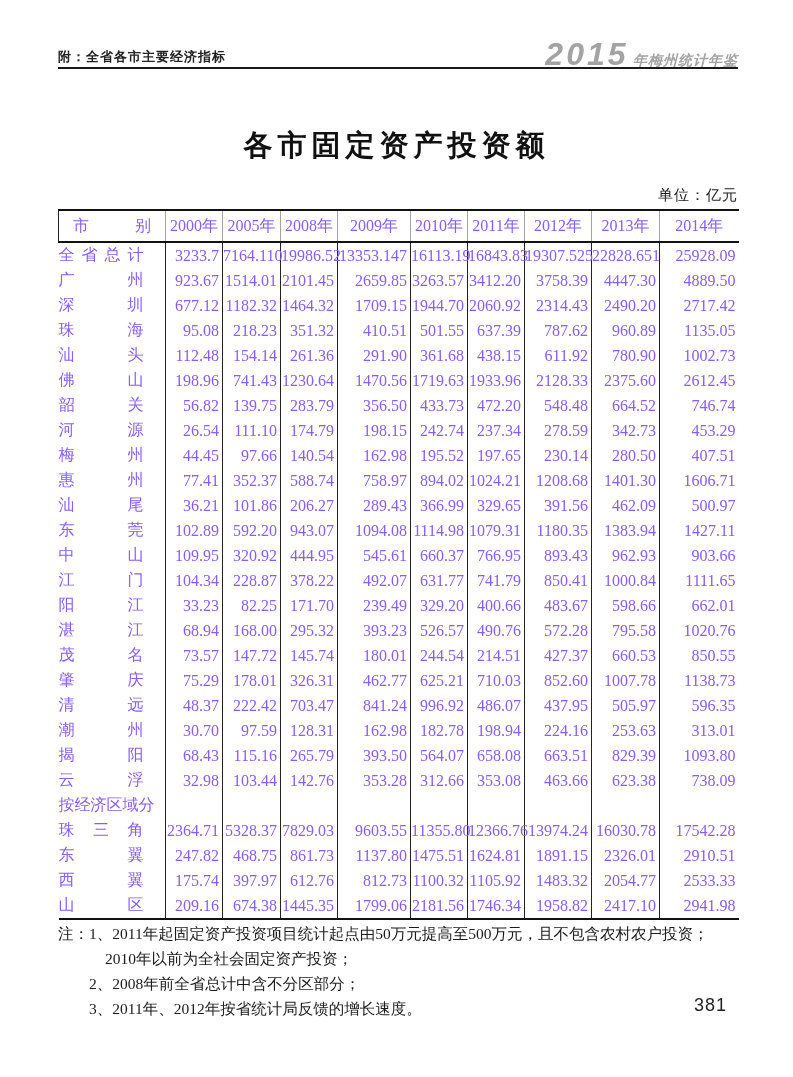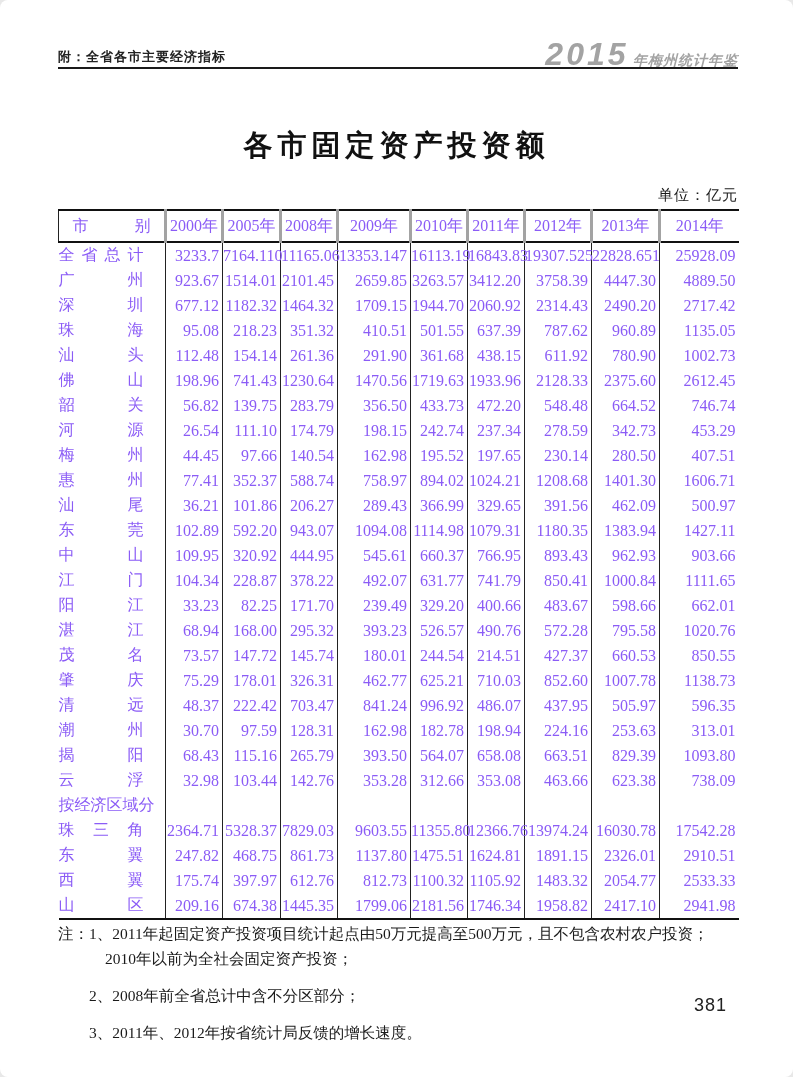--- a/index.html
+++ b/index.html
@@ -4,21 +4,20 @@
 <style>
   html,body{margin:0;padding:0;background:#e8e8e8;}
   .page{
     position:relative;
     width:793px;height:1077px;
     background:#ffffff;
     font-family:"Liberation Serif","DejaVu Serif",serif;
     color:#1a1a1a;
     overflow:hidden;
     margin:0 auto;
-    border-radius:8px;
   }
   
   .ph-left{
     position:absolute;left:58px;top:48px;
     font-family:"Liberation Sans","DejaVu Sans",sans-serif;
     font-weight:bold;font-size:13px;letter-spacing:1px;color:#222;
   }
   .ph-right{
     position:absolute;right:55px;top:36px;
     color:#a3a3a3;white-space:nowrap;
@@ -46,21 +45,21 @@
     border-collapse:collapse;table-layout:fixed;
     width:680px;
     border-top:2px solid #111;border-bottom:2px solid #111;
     font-size:16px;color:#8b5cf6;
   }
   table.inv th{
     font-weight:normal;height:30px;
     border-bottom:2px solid #111;
     text-align:center;padding:0;
   }
-  table.inv th.yr{border-left:3px solid #a3a3a3;margin-top:34px;}
+  table.inv th.yr{border-left:1px solid #a3a3a3;margin-top:34px;}
   table.inv th.stub{border-left:1px solid #222;}
   table.inv td{height:25px;padding:0;}
   table.inv td.val{
     border-left:1px solid #222;
     text-align:right;padding-right:3px;
     font-variant-numeric:tabular-nums;
   }
   .stub-inner{
     display:inline-block;width:85px;
     text-align:justify;text-align-last:justify;
@@ -68,21 +67,21 @@
     white-space:nowrap;
   }
   td.lbl{padding-left:5px;text-align:left;white-space:nowrap;}
   th.stub .stub-inner{width:78px;}
   
   .notes{
     position:absolute;left:58px;top:921px;width:690px;
     font-size:15.5px;line-height:25px;color:#1a1a1a;
   }
   .note-cont{padding-left:47px;}
-  .note-item{padding-left:31px;margin-top:12px;}
+  .note-item{padding-left:31px;}
   
   .page-number{
     position:absolute;right:66px;top:995px;
     font-family:"Liberation Sans","DejaVu Sans",sans-serif;
     font-size:18px;color:#222;letter-spacing:1px;
   }
 </style>
 </head>
 <body>
 
@@ -130,21 +129,21 @@
           <th class="yr">2013年</th>
           <th class="yr">2014年</th>
         </tr>
     </thead>
     <tbody id="inv-body">
 
     <tr>
           <td class="lbl"><span class="stub-inner">全省总计</span></td>
           <td class="val">3233.7</td>
           <td class="val">7164.110</td>
-          <td class="val">11165.06</td>
+          <td class="val">19986.52</td>
           <td class="val">13353.147</td>
           <td class="val">16113.19</td>
           <td class="val">16843.83</td>
           <td class="val">19307.525</td>
           <td class="val">22828.651</td>
           <td class="val">25928.09</td>
         </tr>
         <tr>
           <td class="lbl"><span class="stub-inner">广州</span></td>
           <td class="val">923.67</td>

